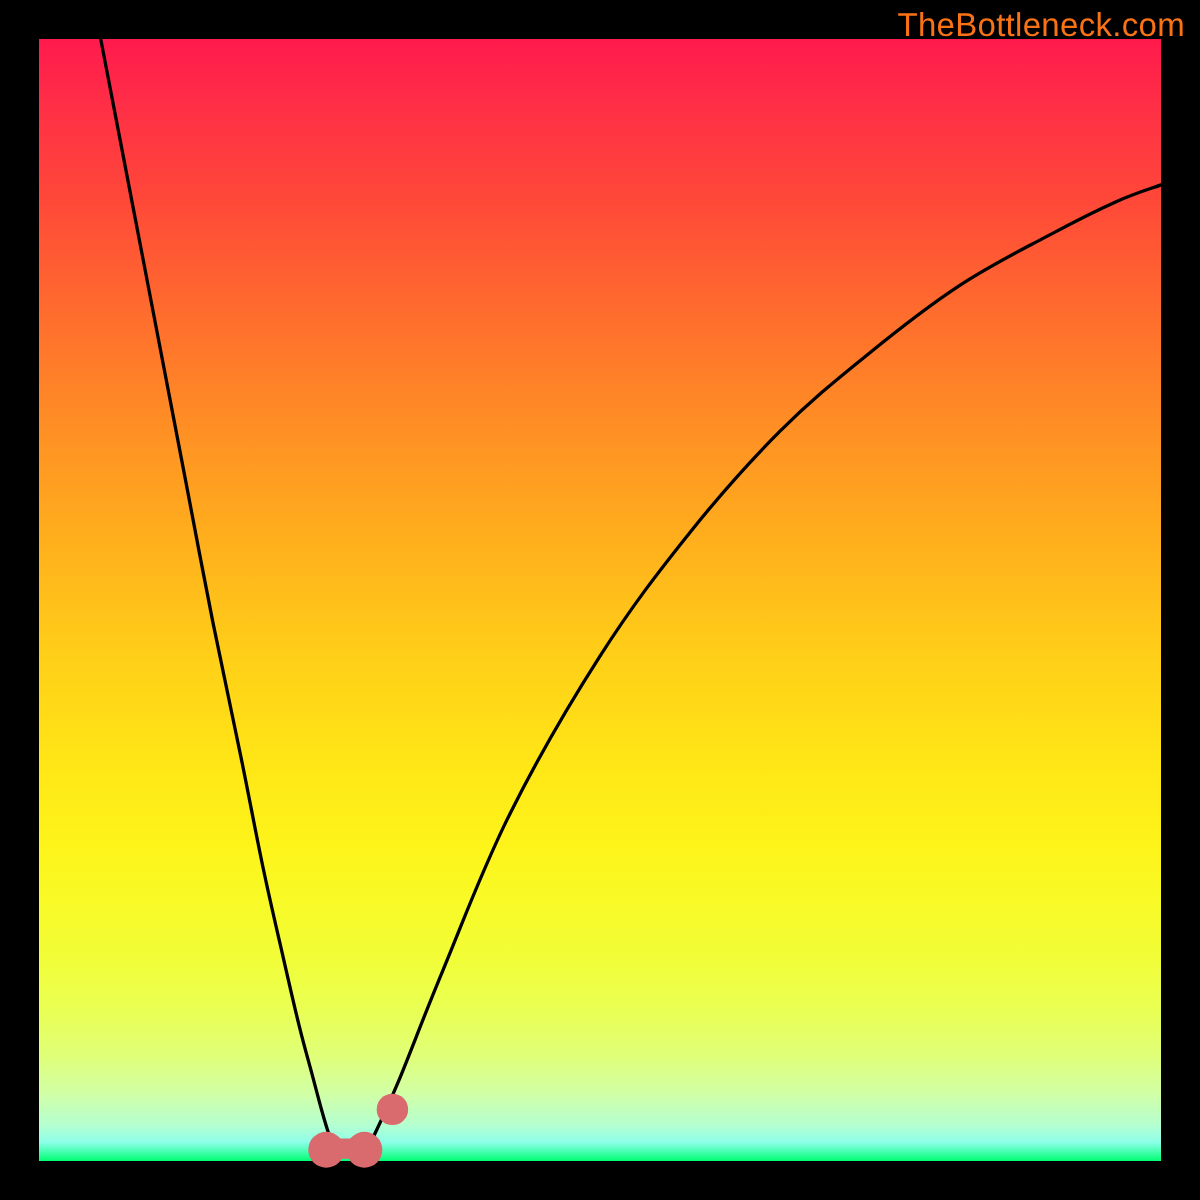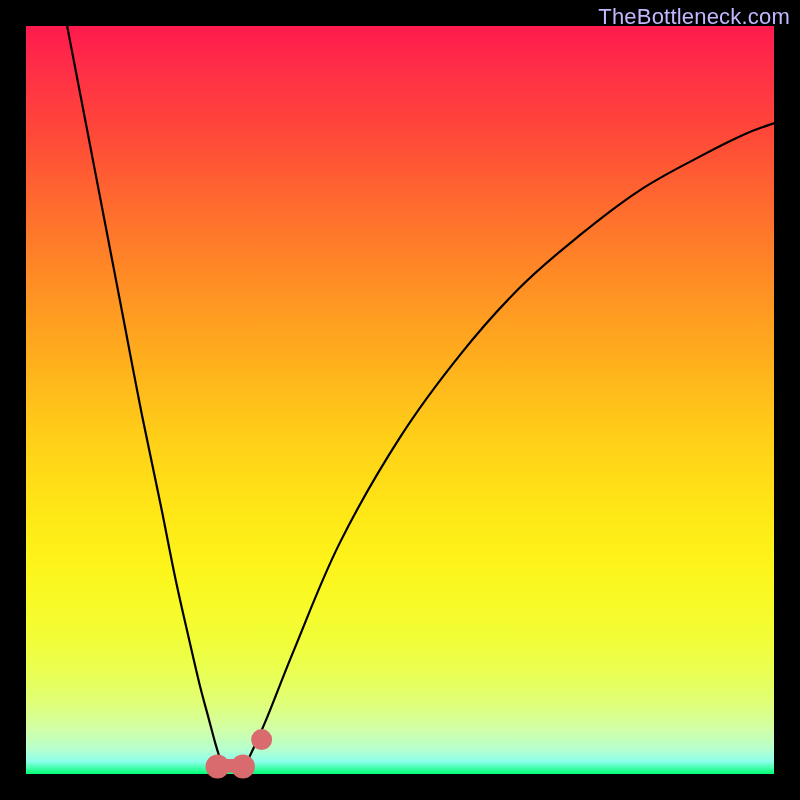--- a/index.html
+++ b/index.html
@@ -35,21 +35,21 @@
       #b5ffd0 96.8%,
       #8effe9 98.3%,
       #43ffad 99.2%,
       #00ff72 100%
     );
   }
   .watermark {
     position: absolute;
     top: 4px;
     right: 10px;
-    color: #c4b5fd;
+    color: #f97316;
     font-size: 22px;
     font-weight: 400;
     letter-spacing: 0.2px;
     user-select: none;
   }
   svg.overlay {
     position: absolute;
     left: 0;
     top: 0;
     width: 748px;

